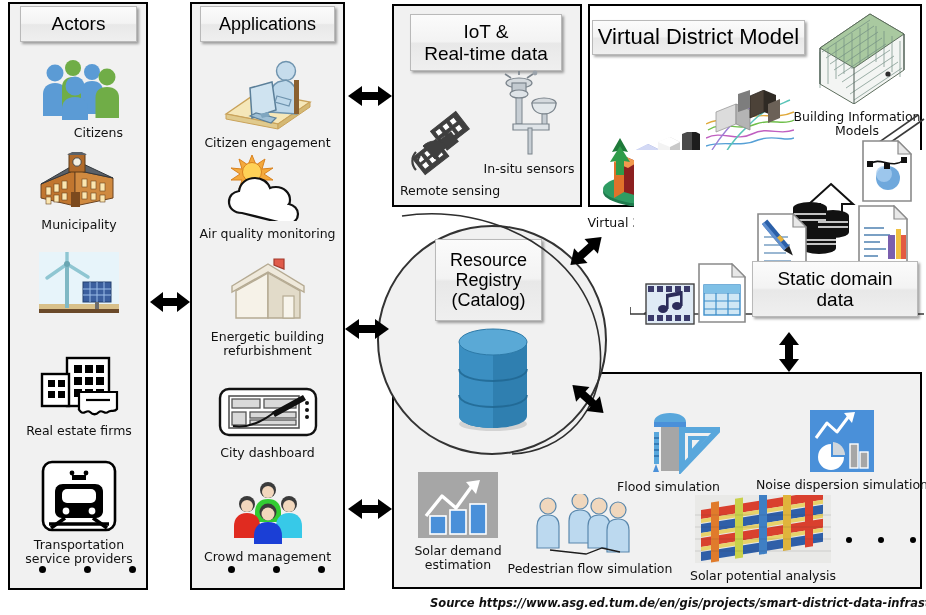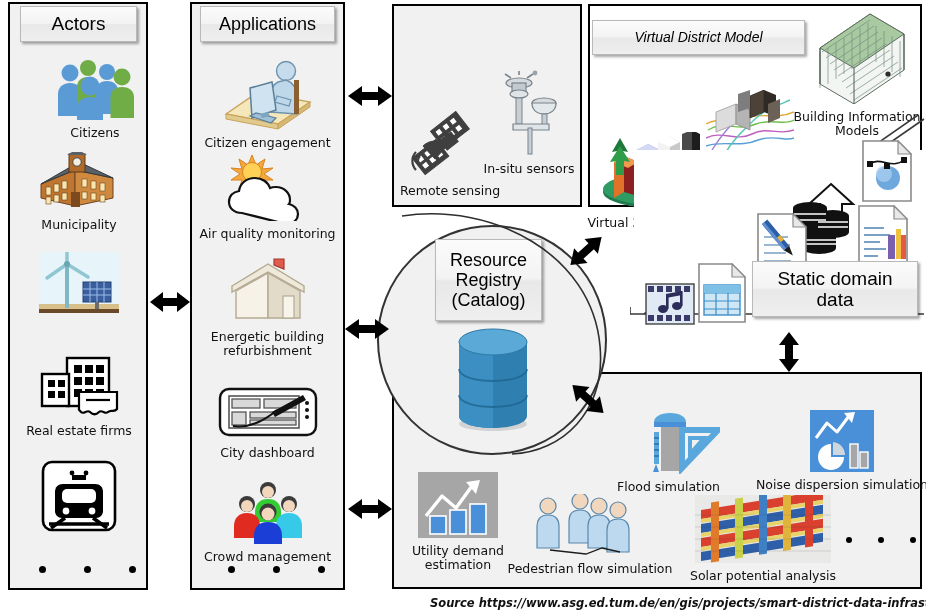--- a/index.html
+++ b/index.html
@@ -50,21 +50,21 @@
 <body>
 
 <div class="stage">
 
   <div class="panel" style="left:8px;top:2px;width:140px;height:588px;"></div>
 
   <div class="chip" style="left:20px;top:6px;width:117px;height:36px;font-size:19px;text-align:right;">
     <span>Actors</span>
   </div>
 
-  <div class="item" style="left:34px;top:60px;width:122px;">
+  <div class="item" style="left:1px;top:60px;width:122px;align-items:flex-end;">
     <span class="glyph">
       <svg width="86" height="60" viewBox="0 0 86 60">
         <g fill="#5b9bd5">
           <circle cx="18" cy="13" r="8.5"></circle>
           <path d="M18 23c-8 0-12 5-12 11v22h24V34c0-6-4-11-12-11z"></path>
         </g>
         <g fill="#70ad47">
           <circle cx="36" cy="8" r="8"></circle>
           <path d="M36 17c-7.5 0-11 4.5-11 10v21h22V27c0-5.5-3.5-10-11-10z"></path>
         </g>
@@ -179,20 +179,21 @@
           <circle cx="45" cy="13" r="2.4" fill="#000"></circle>
         <rect x="31" y="15" width="14" height="5" fill="#000"></rect>
         <path d="M22 24h32c5 0 8 3 8 8v19c0 4-3 7-7 7H21c-4 0-7-3-7-7V32c0-5 3-8 8-8z" fill="#000"></path>
         <rect x="21" y="29" width="34" height="14" rx="5" fill="#fff"></rect>
         <circle cx="25" cy="51" r="3.4" fill="#fff"></circle>
           <circle cx="51" cy="51" r="3.4" fill="#fff"></circle>
         <path d="M24 58 10 68M52 58l14 10" stroke="#000" stroke-width="3.6" fill="none"></path>
         <path d="M8 64h60" stroke="#000" stroke-width="3.4"></path>
       </svg>
     </span>
+    <span class="cap">Transportation service providers</span>
   </div>
 
   <div class="dots" style="left:39px;top:566px;">
     <i></i>
       <i></i>
       <i></i>
   </div>
 
   <div class="panel" style="left:190px;top:2px;width:155px;height:588px;"></div>
 
@@ -299,20 +300,24 @@
   <div class="dots" style="left:228px;top:566px;">
     <i></i>
       <i></i>
       <i></i>
   </div>
 
   <div class="panel white" style="left:390px;top:2px;width:534px;height:588px;border:none;"></div>
 
   <div class="panel" style="left:392px;top:4px;width:190px;height:203px;"></div>
 
+  <div class="chip" style="left:410px;top:14px;width:152px;height:57px;font-size:19px;white-space:pre-line;">
+    <span>IoT &amp;
+Real-time data</span>
+  </div>
 
   <div class="item" style="left:396px;top:110px;width:108px;">
     <span class="glyph">
       <svg width="82" height="68" viewBox="0 0 82 68">
         <g fill="#3f3f3f" stroke="#3f3f3f">
           <g transform="rotate(-38 44 24)">
             <rect x="28" y="8" width="32" height="22"></rect>
             <g fill="#fff">
                 <rect x="31" y="11" width="6" height="6"></rect>
                 <rect x="40" y="11" width="6" height="6"></rect>
@@ -359,21 +364,21 @@
         <rect x="49" y="44" width="5" height="14" fill="#c7ced4" stroke="#7b848c" stroke-width="1"></rect>
         <path d="M20 54h36v6H20z" fill="#dfe4e8" stroke="#7b848c" stroke-width="1.2"></path>
         <rect x="35" y="58" width="4" height="26" fill="#c7ced4" stroke="#7b848c" stroke-width="1"></rect>
       </svg>
     </span>
     <span class="cap">In-situ sensors</span>
   </div>
 
   <div class="panel white" style="left:588px;top:4px;width:334px;height:203px;"></div>
 
-  <div class="chip" style="left:592px;top:20px;width:213px;height:35px;font-size:14px;font-style:italic;">
+  <div class="chip" style="left:592px;top:20px;width:213px;height:35px;font-size:22px;">
     <span>Virtual District Model</span>
   </div>
 
   <div class="item" style="left:576px;top:132px;width:162px;">
     <span class="glyph">
       <svg width="118" height="78" viewBox="0 0 118 78">
         <ellipse cx="59" cy="60" rx="54" ry="16" fill="#1f7a4d"></ellipse>
         <ellipse cx="59" cy="57" rx="54" ry="16" fill="#2e9c63"></ellipse>
         <polygon points="16,30 26,24 26,60 16,66" fill="#e0722a"></polygon>
         <polygon points="26,24 40,30 40,64 26,60" fill="#8c2020"></polygon>
@@ -567,21 +572,21 @@
     <span class="glyph">
       <svg width="80" height="66" viewBox="0 0 80 66">
         <rect width="80" height="66" fill="#a6a6a6"></rect>
         <path d="M8 44 L24 24 L38 36 L54 14" stroke="#fff" stroke-width="3.4" fill="none" stroke-linejoin="round"></path>
         <polygon points="48,10 62,8 58,22" fill="#fff"></polygon>
         <rect x="12" y="44" width="16" height="18" fill="#4a90d9" stroke="#fff" stroke-width="1.6"></rect>
         <rect x="32" y="38" width="16" height="24" fill="#4a90d9" stroke="#fff" stroke-width="1.6"></rect>
         <rect x="52" y="32" width="16" height="30" fill="#4a90d9" stroke="#fff" stroke-width="1.6"></rect>
       </svg>
     </span>
-    <span class="cap">Utility demand
+    <span class="cap">Solar demand
 estimation</span>
   </div>
 
   <div class="item" style="left:598px;top:412px;width:122px;align-items:flex-end;">
     <span class="glyph">
       <svg width="86" height="62" viewBox="0 0 86 62">
         <path d="M20 10c0-5 6-9 16-9s16 4 16 9z" fill="#59a7dc"></path>
         <rect x="20" y="10" width="32" height="5" fill="#4a90d9"></rect>
         <rect x="27" y="15" width="18" height="44" fill="#a6a6a6"></rect>
         <rect x="20" y="20" width="5" height="32" fill="#59a7dc"></rect>

